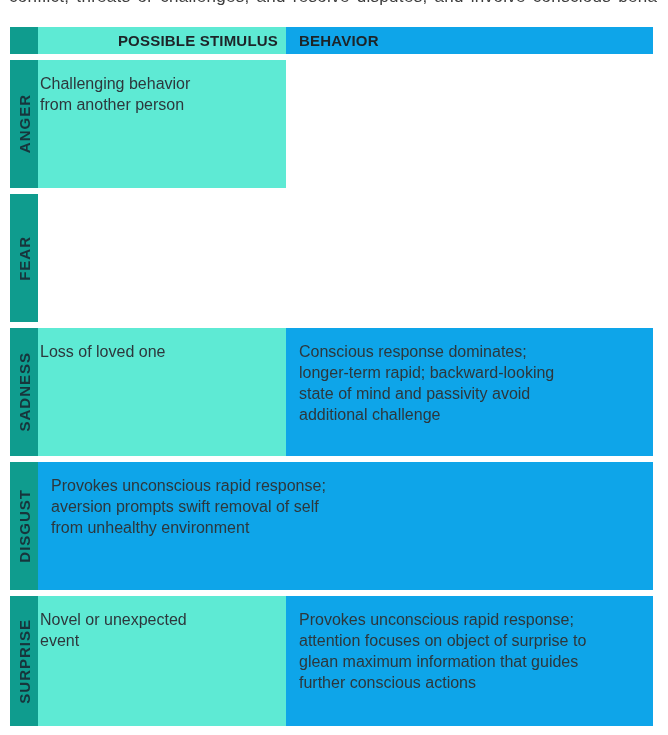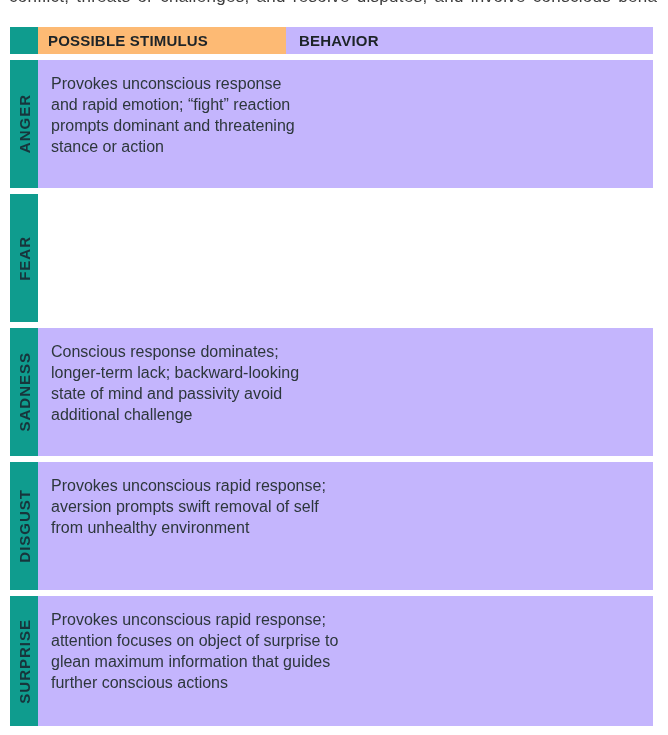--- a/index.html
+++ b/index.html
@@ -65,27 +65,28 @@
     writing-mode: vertical-rl;
     transform: rotate(180deg);
     font-weight: bold;
     font-size: 15px;
     letter-spacing: 1px;
     color: #17353c;
     white-space: nowrap;
   }
   .stimcell {
     flex: 0 0 248px;
-    background: #fdba74;
+    background: #5eead4;
     box-sizing: border-box;
-    padding: 13px 8px 0 10px;
+    padding: 13px 8px 0 2px;
+    justify-content: flex-end;
   }
   .behcell {
     flex: 1 1 auto;
-    background: #c4b5fd;
+    background: #0ea5e9;
     box-sizing: border-box;
     padding: 13px 16px 0 13px;
   }
   .header-row .stimcell,
   .header-row .behcell {
     padding-top: 0;
     display: flex;
     align-items: center;
   }
   .hdr-label {
@@ -119,61 +120,66 @@
       </div>
       <div class="behcell">
         <span class="hdr-label">BEHAVIOR</span>
       </div>
     </div>
 
     <div class="row data-row">
       <div class="emocell">
         <span class="vlabel">ANGER</span>
       </div>
-      <div class="behcell">
-        <div class="cell-text">Provokes unconscious response
-and rapid emotion; “fight” reaction
-prompts dominant and threatening
-stance or action</div>
+      <div class="stimcell">
+        <div class="cell-text">Challenging behavior
+from another person</div>
       </div>
     </div>
 
     <div class="row data-row">
       <div class="emocell">
         <span class="vlabel">FEAR</span>
       </div>
     </div>
 
     <div class="row data-row">
       <div class="emocell">
         <span class="vlabel">SADNESS</span>
       </div>
+      <div class="stimcell">
+        <div class="cell-text">Loss of loved one</div>
+      </div>
       <div class="behcell">
         <div class="cell-text">Conscious response dominates;
-longer-term lack; backward-looking
+longer-term rapid; backward-looking
 state of mind and passivity avoid
 additional challenge</div>
       </div>
     </div>
 
     <div class="row data-row">
       <div class="emocell">
         <span class="vlabel">DISGUST</span>
       </div>
       <div class="behcell">
         <div class="cell-text">Provokes unconscious rapid response;
 aversion prompts swift removal of self
 from unhealthy environment</div>
       </div>
     </div>
 
     <div class="row data-row last">
       <div class="emocell">
         <span class="vlabel">SURPRISE</span>
       </div>
+      <div class="stimcell">
+        <div class="cell-text">Novel or unexpected
+event</div>
+      </div>
       <div class="behcell">
         <div class="cell-text">Provokes unconscious rapid response;
 attention focuses on object of surprise to
 glean maximum information that guides
 further conscious actions</div>
       </div>
     </div>
 
   </div>
 </div>

